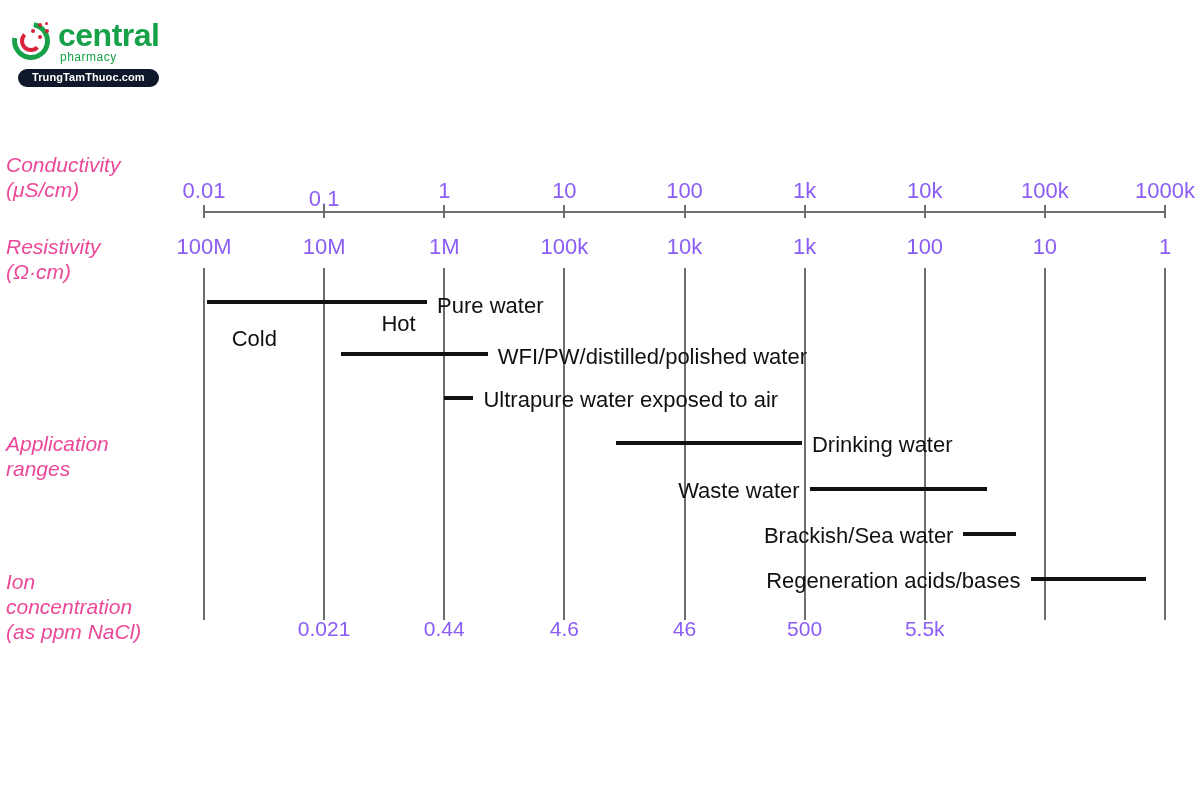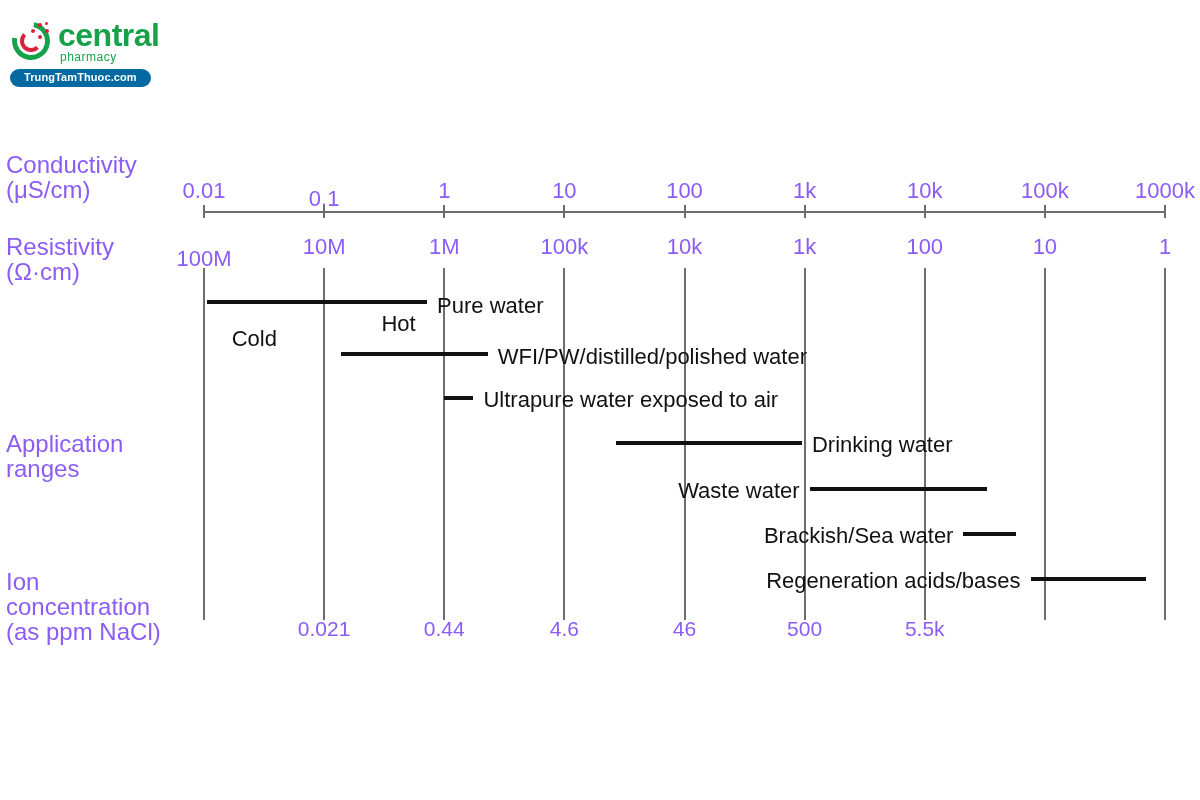--- a/index.html
+++ b/index.html
@@ -81,47 +81,48 @@
     position: absolute;
     left: 52px;
     top: 37px;
     font-size: 12px;
     color: #17a24a;
     letter-spacing: 0.5px;
     line-height: 1;
   }
   #logo .pill {
     position: absolute;
-    left: 2px;
+    left: 10px;
     top: 55px;
-    background: #0369a1;
+    background: #0f172a;
     color: #ffffff;
     font-size: 11px;
     font-weight: bold;
     padding: 3px 14px 4px 14px;
     border-radius: 9px;
     letter-spacing: 0.1px;
     line-height: 1;
   }
 
   
   #chart {
     position: absolute;
     left: 0;
     top: 0;
     width: 1200px;
     height: 800px;
   }
 
   .row-label {
     position: absolute;
-    font-size: 24px;
+    font-size: 21px;
     line-height: 25px;
-    color: #8b5cf6;
+    color: #ec4899;
     white-space: pre-line;
+    font-style: italic;
   }
 
   .tick-label {
     position: absolute;
     font-size: 22px;
     line-height: 1;
     color: #8b5cf6;
     transform: translateX(-50%);
     white-space: nowrap;
   }
@@ -195,21 +196,21 @@
 (Ω·cm)</div>
 
   <div class="row-label" style="left:6px; top:569px;">Ion
 concentration
 (as ppm NaCl)</div>
 
   <div id="plot">
       <div class="axis-line" style="left: 204px; top: 211px; width: 961px;"></div>
       <div class="tick-label" style="left: 204px; top: 180px;">0.01</div>
       <div class="axis-tick" style="left: 203px; top: 205px; height: 13px;"></div>
-      <div class="tick-label" style="left: 204px; top: 248px;">100M</div>
+      <div class="tick-label" style="left: 204px; top: 236px;">100M</div>
       <div class="gridline" style="left: 203px; top: 268px; height: 352px;"></div>
       <div class="tick-label" style="left: 324.125px; top: 188px;">0.1</div>
       <div class="axis-tick" style="left: 323.125px; top: 205px; height: 13px;"></div>
       <div class="tick-label" style="left: 324.125px; top: 236px;">10M</div>
       <div class="gridline" style="left: 323.125px; top: 268px; height: 352px;"></div>
       <div class="tick-label ion" style="left: 324.125px; top: 618px;">0.021</div>
       <div class="tick-label" style="left: 444.25px; top: 180px;">1</div>
       <div class="axis-tick" style="left: 443.25px; top: 205px; height: 13px;"></div>
       <div class="tick-label" style="left: 444.25px; top: 236px;">1M</div>
       <div class="gridline" style="left: 443.25px; top: 268px; height: 352px;"></div>

